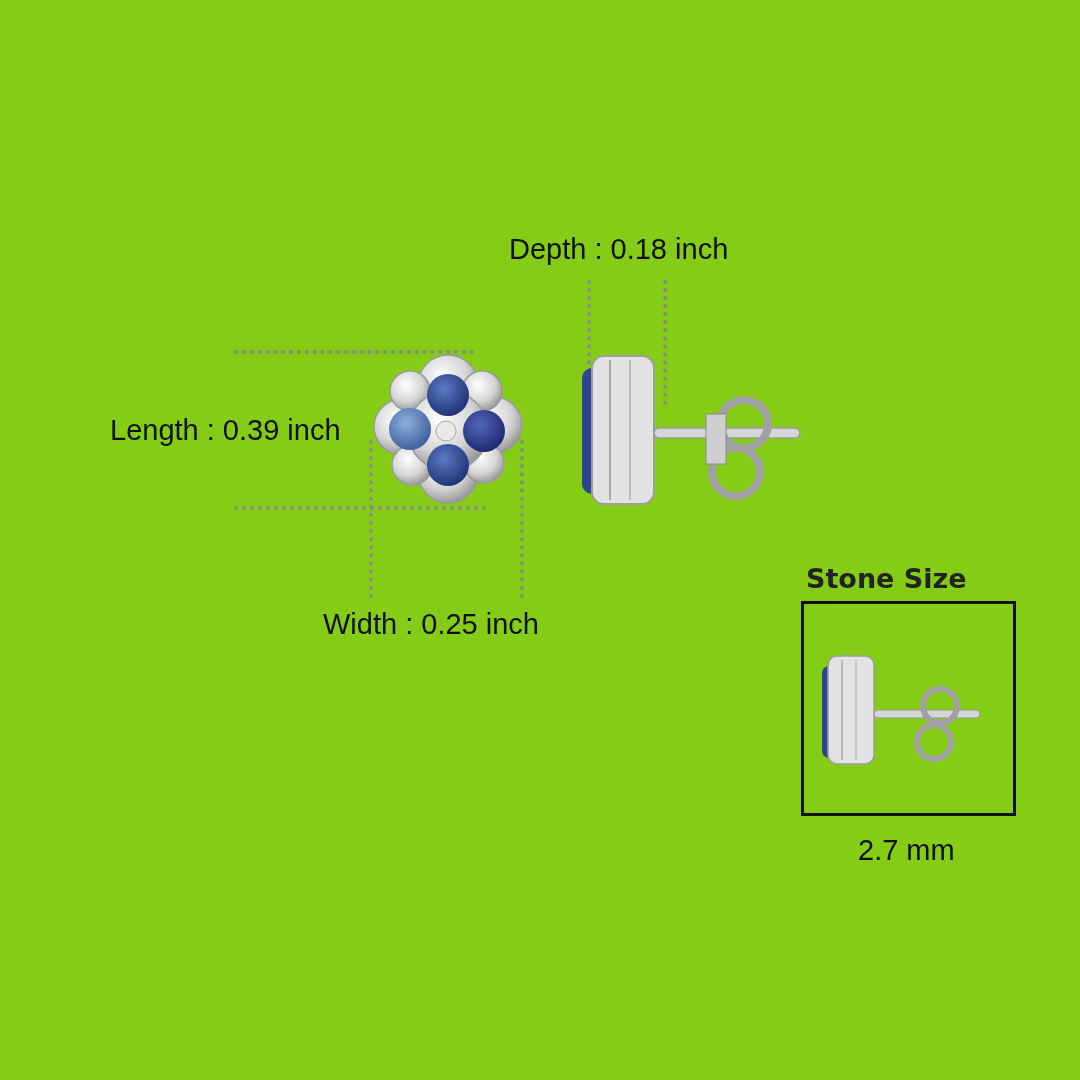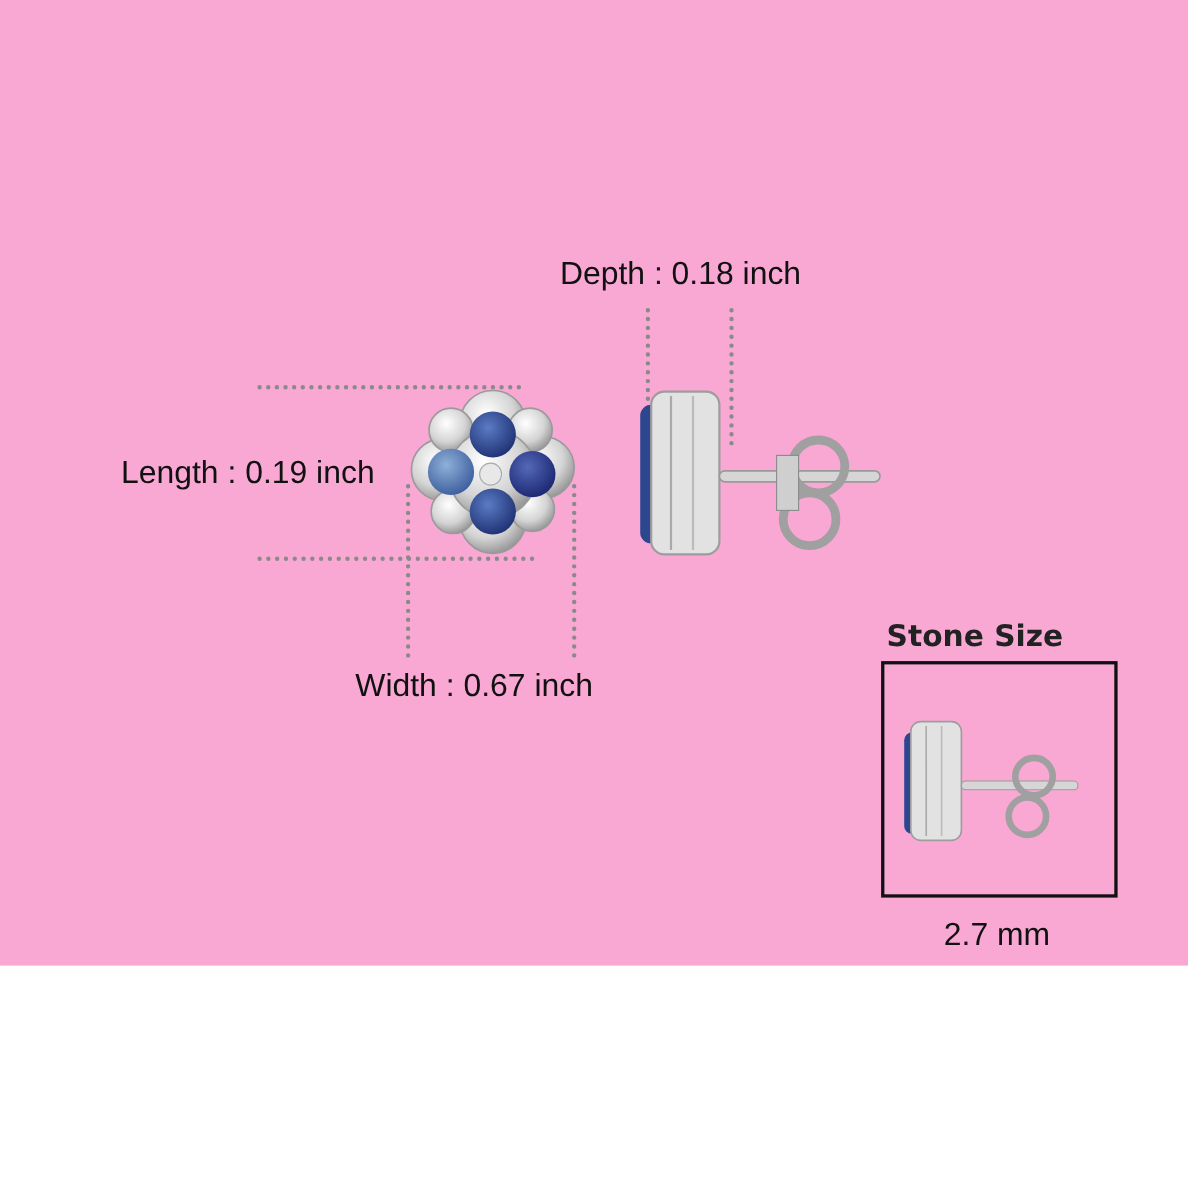--- a/index.html
+++ b/index.html
@@ -1,39 +1,39 @@
 <!DOCTYPE html>
 <html><head>
 <meta charset="utf-8">
 <style>
   html,body{margin:0;padding:0;background:#fff;}
-  #canvas{position:relative;width:1080px;height:878px;background:#f9a8d4;overflow:hidden;font-family:"Liberation Sans",sans-serif;color:#111;}
+  #canvas{position:relative;width:1080px;height:1080px;background:#84cc16;overflow:hidden;font-family:"Liberation Sans",sans-serif;color:#111;}
   .label{position:absolute;font-size:29px;white-space:nowrap;line-height:1;}
   .title-label{position:absolute;font-size:27px;white-space:nowrap;line-height:1;font-family:"DejaVu Sans",sans-serif;font-weight:300;color:#222;}
   .hline{position:absolute;height:0;border-top:4px dotted #8a8a8a;}
   .vline{position:absolute;width:0;border-left:4px dotted #8a8a8a;}
   .box{position:absolute;border:3px solid #111;box-sizing:border-box;}
   svg{position:absolute;overflow:visible;}
 </style>
 </head>
 <body>
 
 <div id="canvas">
 
   <div class="label" style="left:509px;top:235px;">Depth : 0.18 inch</div>
   <div class="vline" style="left:587px;top:280px;height:125px;"></div>
   <div class="vline" style="left:663px;top:280px;height:125px;"></div>
 
-  <div class="label" style="left:110px;top:416px;">Length : 0.19 inch</div>
+  <div class="label" style="left:110px;top:416px;">Length : 0.39 inch</div>
   <div class="hline" style="left:234px;top:350px;width:240px;"></div>
   <div class="hline" style="left:234px;top:506px;width:252px;"></div>
 
   <div class="vline" style="left:369px;top:440px;height:158px;"></div>
   <div class="vline" style="left:520px;top:440px;height:158px;"></div>
-  <div class="label" style="left:323px;top:610px;">Width : 0.67 inch</div>
+  <div class="label" style="left:323px;top:610px;">Width : 0.25 inch</div>
 
   <svg style="left:372px;top:355px;" width="152" height="152" viewBox="0 0 152 152">
     <defs>
       <radialGradient id="metal" cx="40%" cy="35%" r="70%">
         <stop offset="0%" stop-color="#ffffff"></stop>
         <stop offset="60%" stop-color="#d4d4d4"></stop>
         <stop offset="100%" stop-color="#8f8f8f"></stop>
       </radialGradient>
       <radialGradient id="gem1" cx="40%" cy="35%" r="70%">
           <stop offset="0%" stop-color="#5a7bc4"></stop>

